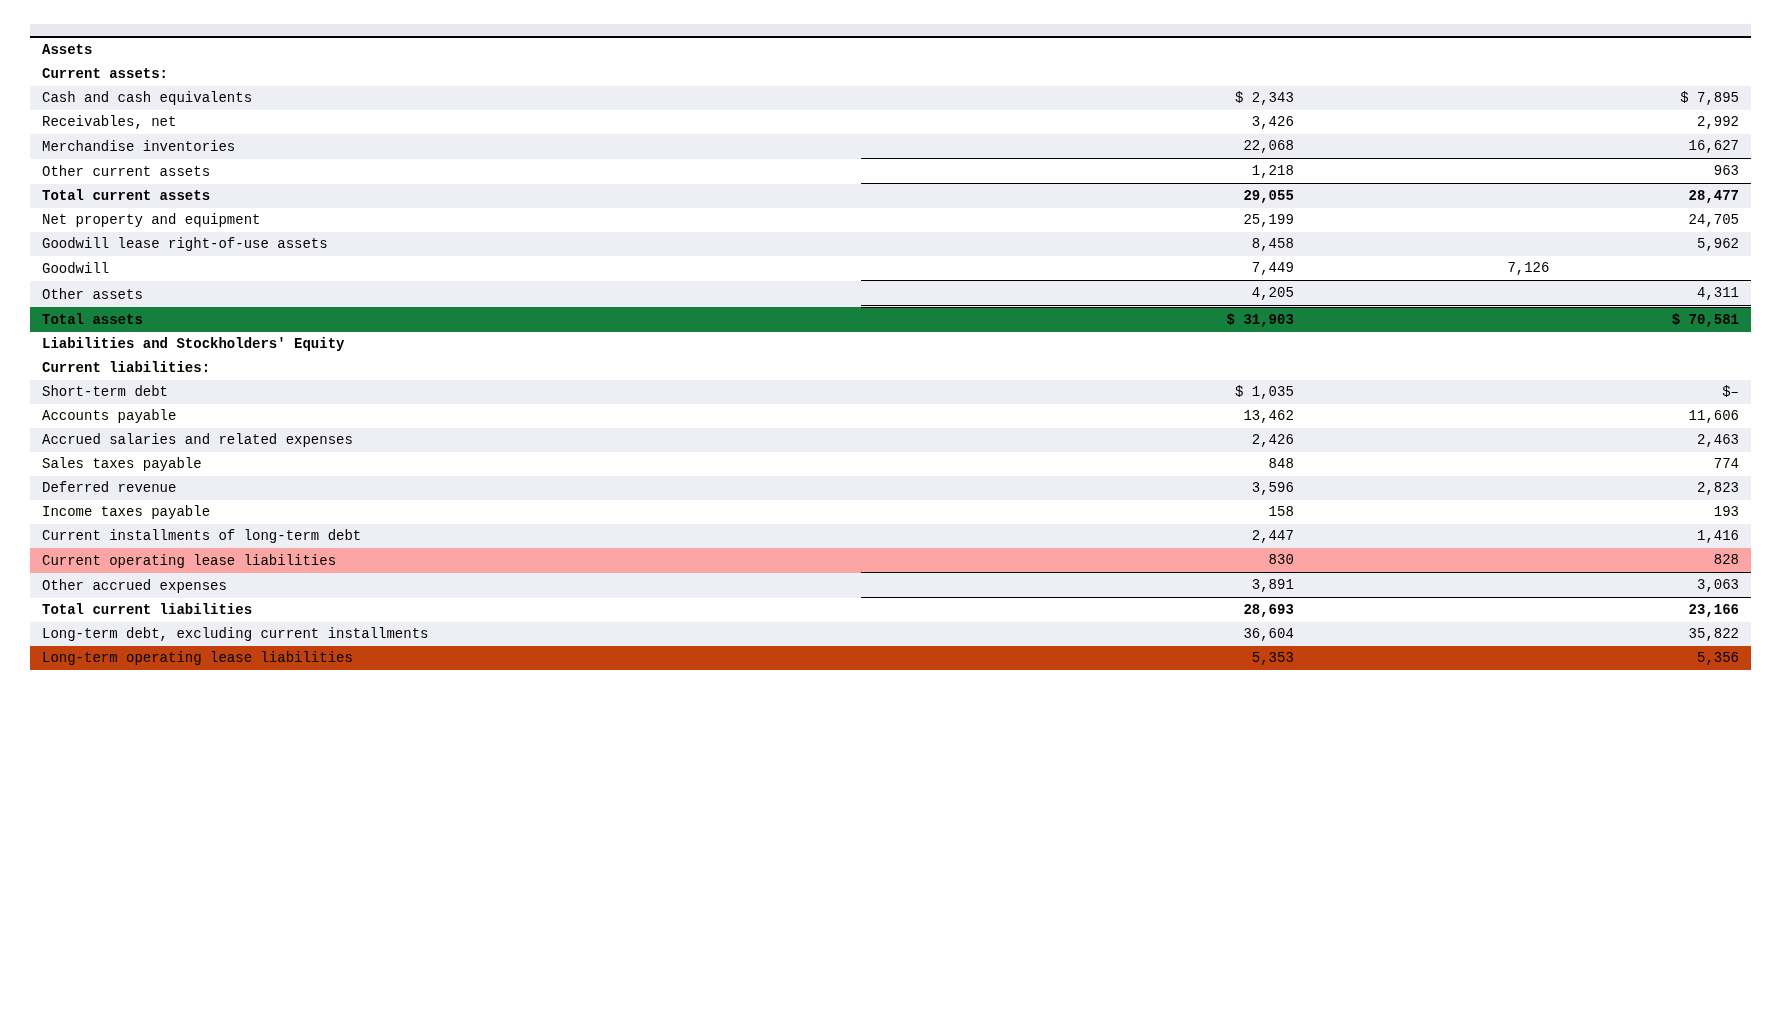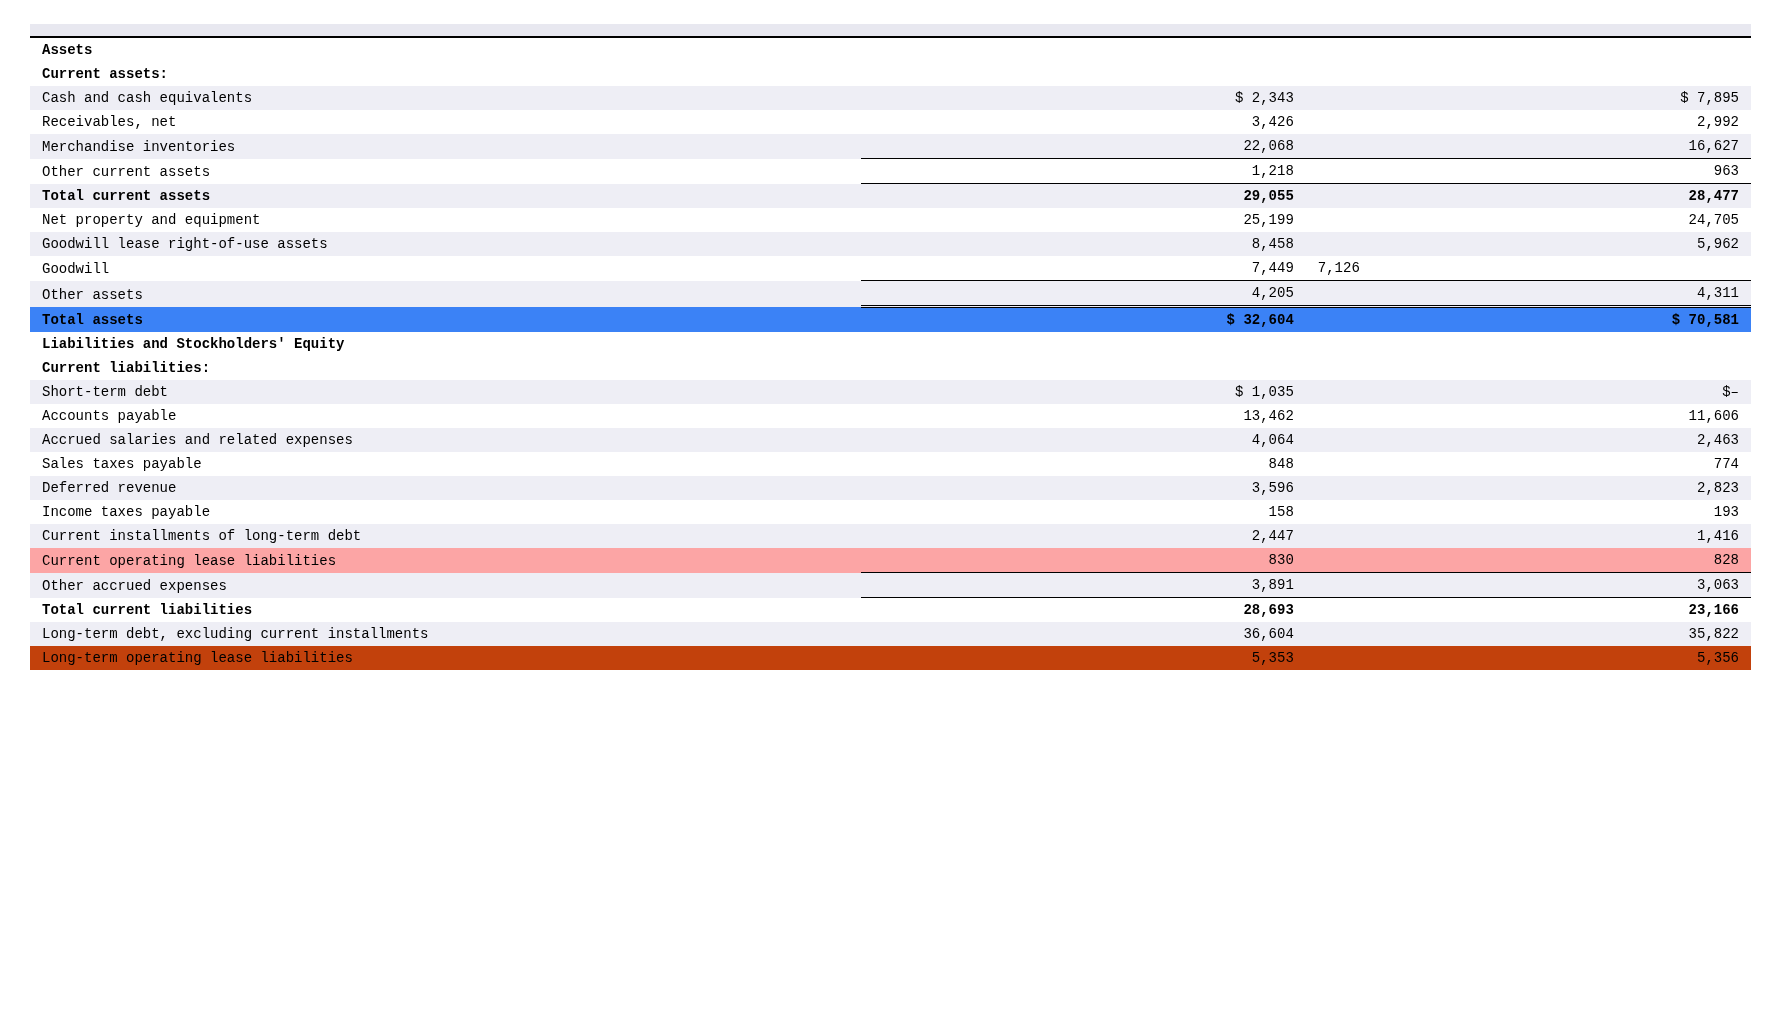--- a/index.html
+++ b/index.html
@@ -109,30 +109,30 @@
           <td style="text-align: right; min-width: 220px; padding: 4px 12px;">24,705</td>
         </tr>
         <tr style="background-color: rgb(238, 238, 245);">
           <td style="padding: 4px 12px;">Goodwill lease right-of-use assets</td>
           <td style="text-align: right; min-width: 220px; padding: 4px 12px;">8,458</td>
           <td style="text-align: right; min-width: 220px; padding: 4px 12px;">5,962</td>
         </tr>
         <tr style="background-color: rgb(255, 255, 255);">
           <td style="padding: 4px 12px;">Goodwill</td>
           <td style="text-align: right; min-width: 220px; padding: 4px 12px;">7,449</td>
-          <td style="text-align: left; min-width: 220px; padding: 4px 12px;">7,126</td>
+          <td style="text-align: center; min-width: 220px; padding: 4px 12px;">7,126</td>
         </tr>
         <tr style="background-color: rgb(238, 238, 245);">
           <td style="padding: 4px 12px;">Other assets</td>
           <td style="text-align: right; min-width: 220px; border-top: 1px solid rgb(0, 0, 0); padding: 4px 12px;">4,205</td>
           <td style="text-align: right; min-width: 220px; border-top: 1px solid rgb(0, 0, 0); padding: 4px 12px;">4,311</td>
         </tr>
-        <tr style="background-color: #3b82f6;">
+        <tr style="background-color: #15803d;">
           <td style="padding: 4px 12px; font-weight: bold;">Total assets</td>
-          <td style="text-align: right; min-width: 220px; border-top: 3px double rgb(0, 0, 0); font-weight: bold; padding: 4px 12px;">$ 32,604</td>
+          <td style="text-align: right; min-width: 220px; border-top: 3px double rgb(0, 0, 0); font-weight: bold; padding: 4px 12px;">$ 31,903</td>
           <td style="text-align: right; min-width: 220px; border-top: 3px double rgb(0, 0, 0); font-weight: bold; padding: 4px 12px;">$ 70,581</td>
         </tr>
         <tr style="background-color: rgb(255, 255, 255);">
           <td style="font-weight: bold; padding: 4px 12px;">Liabilities and Stockholders' Equity</td>
           <td style="text-align: right; min-width: 220px; padding: 4px 12px;"></td>
           <td style="text-align: right; min-width: 220px; padding: 4px 12px;"></td>
         </tr>
         <tr style="background-color: rgb(255, 255, 255);">
           <td style="font-weight: bold; padding: 4px 12px;">Current liabilities:</td>
           <td style="text-align: right; min-width: 220px; padding: 4px 12px;"></td>
@@ -143,21 +143,21 @@
           <td style="text-align: right; min-width: 220px; padding: 4px 12px;">$ 1,035</td>
           <td style="text-align: right; min-width: 220px; padding: 4px 12px;">$–</td>
         </tr>
         <tr style="background-color: rgb(255, 255, 255);">
           <td style="padding: 4px 12px;">Accounts payable</td>
           <td style="text-align: right; min-width: 220px; padding: 4px 12px;">13,462</td>
           <td style="text-align: right; min-width: 220px; padding: 4px 12px;">11,606</td>
         </tr>
         <tr style="background-color: rgb(238, 238, 245);">
           <td style="padding: 4px 12px;">Accrued salaries and related expenses</td>
-          <td style="text-align: right; min-width: 220px; padding: 4px 12px;">4,064</td>
+          <td style="text-align: right; min-width: 220px; padding: 4px 12px;">2,426</td>
           <td style="text-align: right; min-width: 220px; padding: 4px 12px;">2,463</td>
         </tr>
         <tr style="background-color: rgb(255, 255, 255);">
           <td style="padding: 4px 12px;">Sales taxes payable</td>
           <td style="text-align: right; min-width: 220px; padding: 4px 12px;">848</td>
           <td style="text-align: right; min-width: 220px; padding: 4px 12px;">774</td>
         </tr>
         <tr style="background-color: rgb(238, 238, 245);">
           <td style="padding: 4px 12px;">Deferred revenue</td>
           <td style="text-align: right; min-width: 220px; padding: 4px 12px;">3,596</td>

